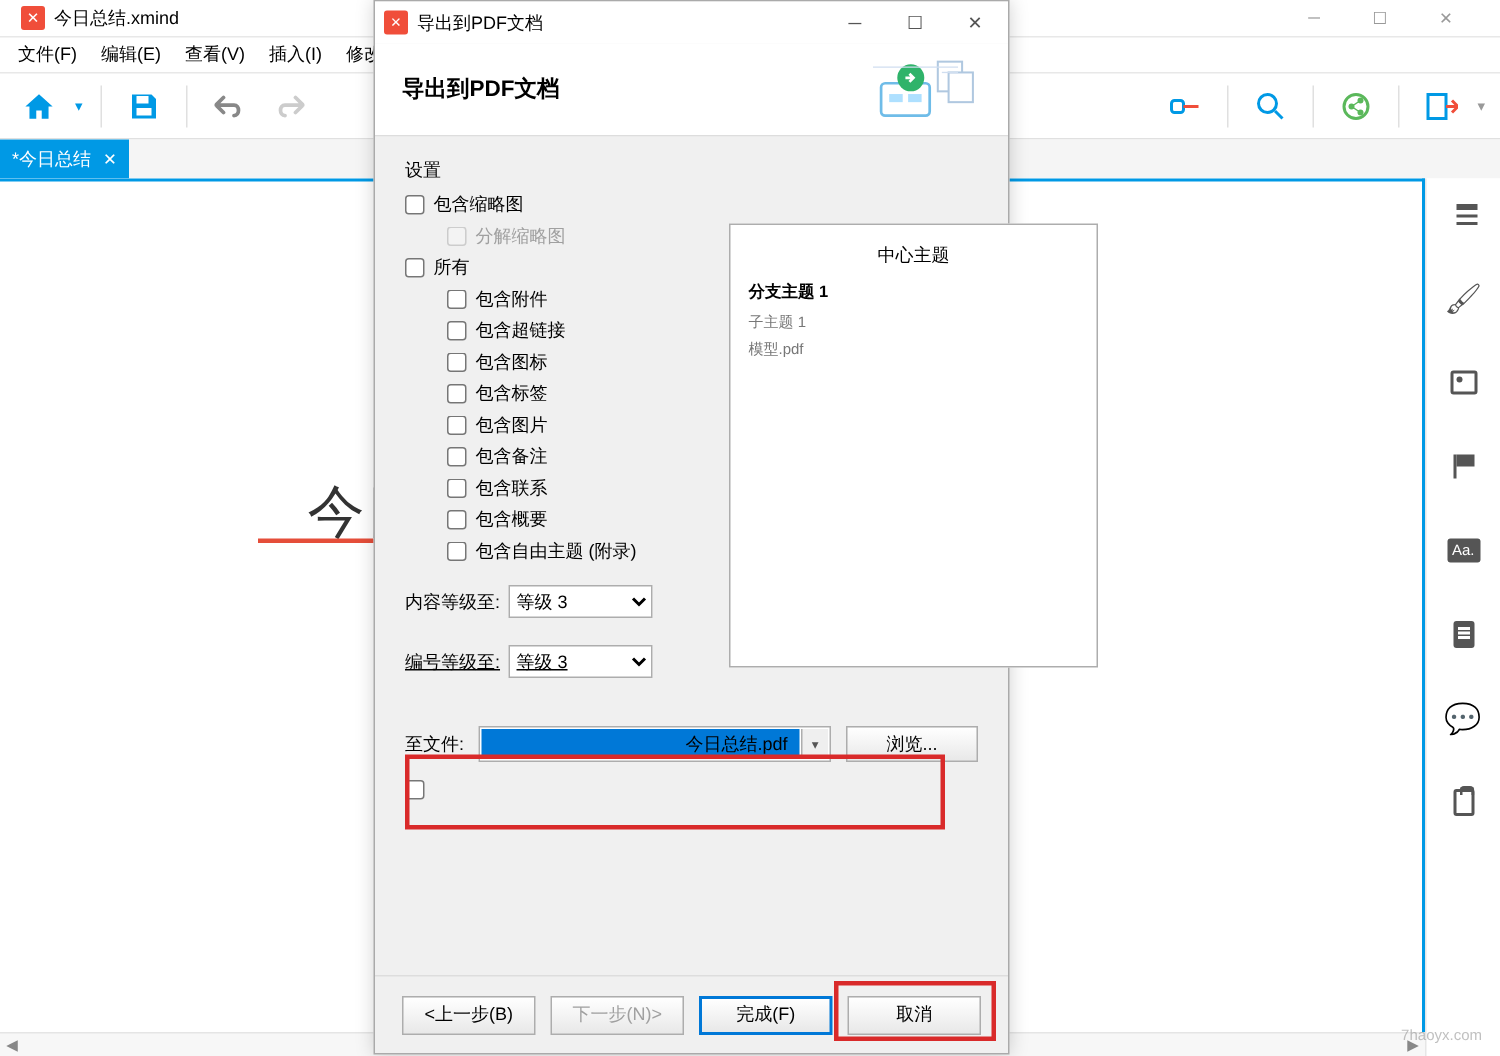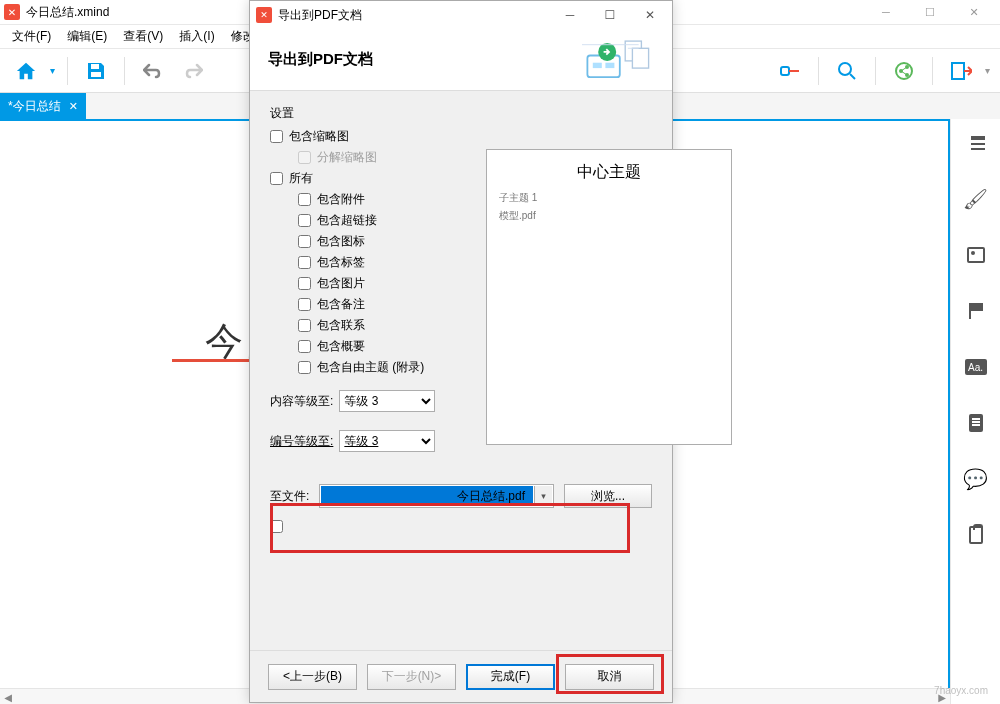--- a/index.html
+++ b/index.html
@@ -1,20 +1,20 @@
 <!DOCTYPE html>
 <html><head>
 <meta charset="utf-8">
 <style>
 * { box-sizing: border-box; margin: 0; padding: 0; font-family: "Microsoft YaHei", "SimSun", sans-serif; }
 body { width: 1000px; height: 704px; overflow: hidden; background: #fff; position: relative; }
 
 .main-app { position: absolute; top: 0; left: 0; width: 1000px; height: 704px; background: #fff; }
 
-.main-titlebar { height: 25px; background: #fff; display: flex; align-items: center; padding: 0 4px; font-size: 12px; border-bottom: 1px solid #e8e8e8; }
+.main-titlebar { height: 25px; background: #fff; display: flex; align-items: center; padding: 0 14px; font-size: 12px; border-bottom: 1px solid #e8e8e8; }
 .main-titlebar .app-icon { width: 16px; height: 16px; background: #f04e3a; border-radius: 2px; margin-right: 6px; display: flex; align-items: center; justify-content: center; }
 .main-titlebar .app-icon::before { content: "✕"; color: #fff; font-size: 10px; }
 .main-titlebar .spacer { flex: 1; }
 .main-titlebar .win-btn { width: 44px; height: 25px; display: flex; align-items: center; justify-content: center; color: #999; font-size: 11px; }
 
 .main-menubar { height: 24px; display: flex; align-items: center; padding: 0 6px; font-size: 12px; gap: 4px; border-bottom: 1px solid #e8e8e8; }
 .main-menubar span { padding: 2px 6px; cursor: default; }
 
 .main-toolbar { height: 44px; display: flex; align-items: center; padding: 0 10px; gap: 8px; border-bottom: 1px solid #e0e0e0; }
 .main-toolbar .tb-btn { width: 32px; height: 32px; display: flex; align-items: center; justify-content: center; color: #0099e5; font-size: 18px; }
@@ -71,21 +71,21 @@
 .cb-row { display: flex; align-items: center; gap: 6px; margin: 4px 12px; }
 .cb-row.indent { margin-left: 28px; }
 .cb-row.lvl1 { margin-left: 0; }
 .cb-row input[type=checkbox] { width: 13px; height: 13px; }
 .cb-row.disabled { color: #a0a0a0; }
 
 .level-row { display: flex; align-items: center; gap: 6px; margin-top: 14px; }
 .level-row select { width: 96px; height: 22px; font-size: 12px; border: 1px solid #adadad; background: #fff; }
 
 .preview-box { position: absolute; top: 58px; left: 236px; width: 246px; height: 296px; background: #fff; border: 1px solid #adadad; padding: 12px; font-size: 11px; }
-.preview-box .center-topic { text-align: center; margin-bottom: 8px; font-size: 16px; }
+.preview-box .center-topic { text-align: center; margin-bottom: 8px; font-size: 12px; }
 .preview-box .branch { font-weight: 700; margin-bottom: 6px; }
 .preview-box .sub, .preview-box .file { font-size: 10px; margin-bottom: 4px; color: #777; }
 
 .highlight-box1 { position: absolute; border: 3px solid #d92a2a; pointer-events: none; }
 .highlight-box2 { position: absolute; border: 3px solid #d92a2a; pointer-events: none; }
 
 .file-row { display: flex; align-items: center; gap: 10px; margin-top: 32px; position: relative; }
 .file-combo { flex: 1; height: 24px; border: 1px solid #adadad; background: #fff; display: flex; align-items: center; position: relative; }
 .file-combo .blue-bg { position: absolute; top: 1px; bottom: 1px; left: 1px; right: 20px; background: #0078d7; }
 .file-combo .file-text-fg { position: absolute; right: 28px; top: 3px; font-size: 12px; color:#000; }
@@ -314,20 +314,21 @@
       <span>内容等级至:</span>
       <select><option>等级 3</option></select>
     </div>
     <div class="level-row" style="margin-top:18px;text-decoration:underline;">
       <span>编号等级至:</span>
       <select><option>等级 3</option></select>
     </div>
 
     <div class="preview-box">
       <div class="center-topic">中心主题</div>
+      <div class="branch">分支主题 1</div>
       <div class="sub">子主题 1</div>
       <div class="file">模型.pdf</div>
     </div>
 
     <div class="file-row">
       <span>至文件:</span>
       <div class="file-combo">
         <div class="blue-bg"></div>
         <span class="file-text-fg">今日总结.pdf</span>
         <div class="combo-arrow">▾</div>

